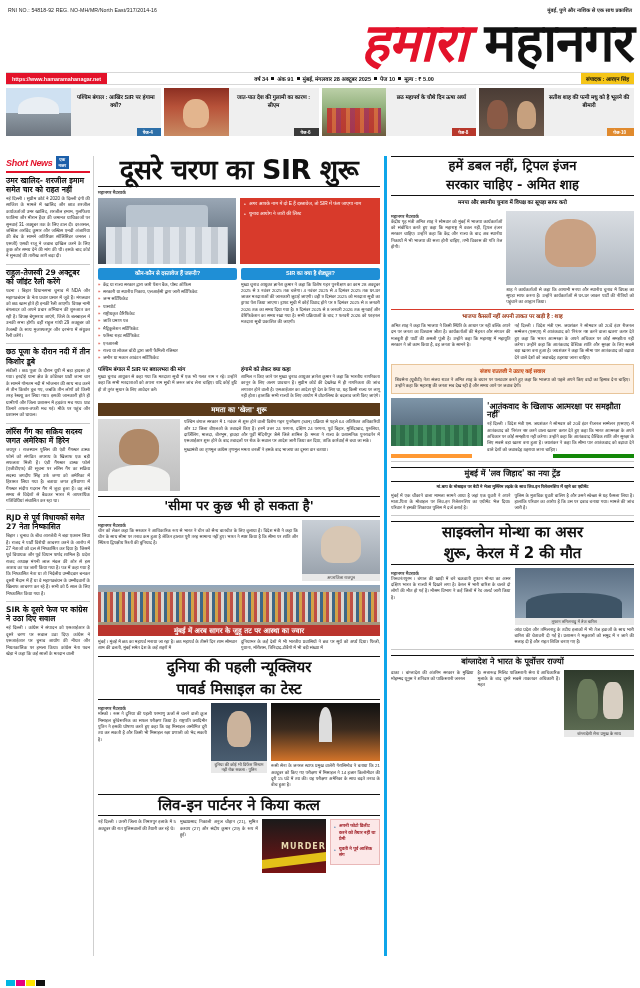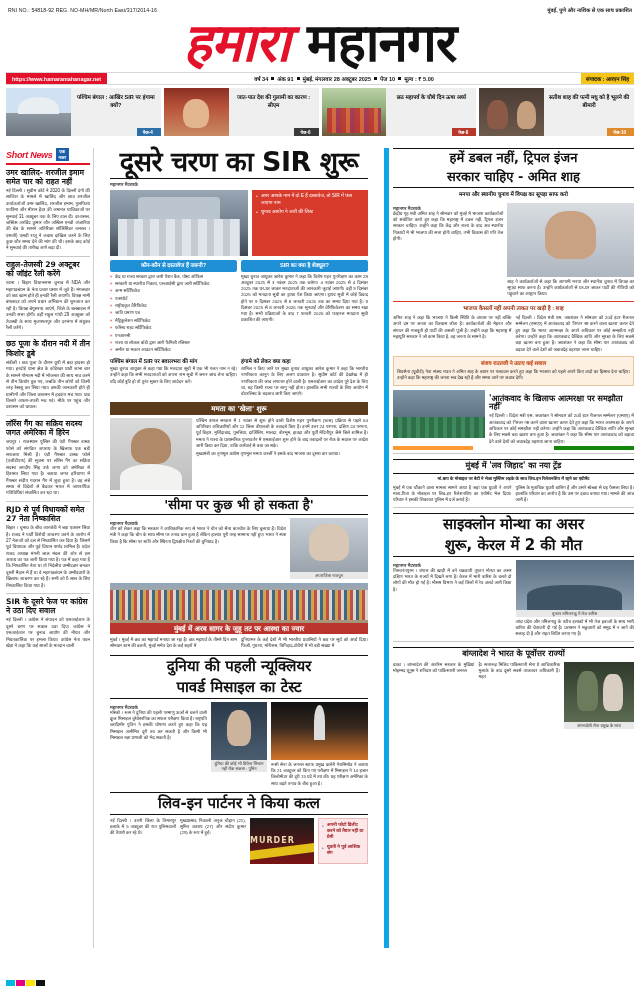--- a/index.html
+++ b/index.html
@@ -11,21 +11,21 @@
     overflow:hidden;
   }
   .page { width:640px; height:988px; position:relative; padding:4px 6px 0 6px; }
 
   
   .topbar { display:flex; justify-content:space-between; align-items:center;
             font-size:5.2px; color:#222; padding:2px 2px 0 2px; letter-spacing:.1px; }
   .topbar .right { font-weight:bold; }
 
   
-  .masthead { text-align:center; padding:2px 0 0 0; line-height:1; }
+  .masthead { text-align:right; padding:2px 0 0 0; line-height:1; }
   .masthead .mh { font-family:"DejaVu Sans", sans-serif; font-weight:bold;
                   font-size:53px; letter-spacing:-1px; display:inline-block; }
   .mh .red { color:#e3122a; font-style:italic; }
   .mh .blk { color:#111; }
 
   
   .infostrip { display:flex; align-items:stretch; margin-top:3px; height:13px;
                border-top:1px solid #d7d7d7; border-bottom:1px solid #d7d7d7; }
   .url { background:#e3122a; color:#fff; font-size:5.4px; font-weight:bold;
          display:flex; align-items:center; padding:0 6px; }
@@ -55,24 +55,24 @@
   .tp3 { background:linear-gradient(180deg,#bcd0a8 0%,#8fae79 45%,#6d5a3e 100%); }
   .tp3:after{ content:""; position:absolute; left:8%; bottom:6%; width:84%; height:52%;
               background:repeating-linear-gradient(90deg,#c0352e 0 5px,#d8643a 5px 9px,#a83153 9px 14px); opacity:.9; }
   .tp4 { background:linear-gradient(180deg,#4a3c35 0%,#6e5a4c 100%); }
   .tp4:after{ content:""; position:absolute; left:12%; top:24%; width:32%; height:62%;
               background:#8a5a46; border-radius:46% 46% 30% 30%; }
   .tp4:before{ content:""; position:absolute; right:12%; top:28%; width:30%; height:58%;
               background:#c6a07e; border-radius:46% 46% 30% 30%; z-index:1; }
 
   
-  .main { display:flex; gap:16px; margin-top:12px; height:800px; }
+  .main { display:flex; gap:4px; margin-top:20px; height:800px; }
   .col-left { width:88px; flex:none; border-right:1px solid #cfcfcf; padding-right:3px; }
   .col-center { flex:1; }
-  .col-right { width:250px; flex:none; border-left:5px solid #0ea5e9; padding-left:4px; }
+  .col-right { width:250px; flex:none; border-left:3px solid #0ea5e9; padding-left:4px; }
 
   
   .shortnews-hdr { display:flex; align-items:center; gap:3px; margin-bottom:2px; }
   .sn-logo { color:#e3122a; font-size:9px; font-weight:bold; font-style:italic;
              letter-spacing:-.3px; }
   .sn-badge { background:#1b5faa; color:#fff; font-size:4.4px; font-weight:bold;
               padding:1px 3px; line-height:1.25; text-align:center; }
   .hr-red { height:1.5px; background:#e3122a; margin:1px 0 3px 0; }
 
   .sn-item { margin-bottom:4px; }
@@ -146,22 +146,22 @@
                   background:#d8c7b4; border-radius:44% 44% 30% 30%; }
   .cap-sm { background:#e8e8e8; font-size:4.2px; text-align:center; padding:1px; color:#333; }
 
   .putin { height:58px; background:linear-gradient(180deg,#2b3a4a 0%,#4a5d70 100%); position:relative; }
   .putin:after{ content:""; position:absolute; left:28%; top:14%; width:44%; height:62%;
                 background:#cbb39c; border-radius:44% 44% 30% 30%; }
   .missile { height:58px; background:linear-gradient(180deg,#111 0%,#3a2a1e 45%,#d3742a 100%); position:relative; }
   .missile:after{ content:""; position:absolute; left:44%; top:6%; width:12%; height:60%;
                   background:#ddd; border-radius:50% 50% 0 0; }
 
-  .murder { height:46px; background:linear-gradient(180deg,#1a1a1a 0%,#7a1414 100%); position:relative;
-            display:flex; align-items:center; justify-content:flex-start; }
+  .murder { height:54px; background:linear-gradient(180deg,#1a1a1a 0%,#7a1414 100%); position:relative;
+            display:flex; align-items:center; justify-content:flex-end; }
   .murder .mtxt { color:#e8d9b0; font-size:8px; font-weight:bold; letter-spacing:1px;
                   font-family:"DejaVu Sans", sans-serif; }
   .tape { position:absolute; left:-6%; bottom:16%; width:112%; height:9px; background:#e3c018;
           transform:rotate(-7deg); }
 
   .pinkbox { background:#fce8e8; border:1px solid #e9b8b8; padding:3px; }
   .pinkbox li { list-style:none; font-size:4.6px; font-weight:bold; line-height:1.4;
                 color:#a0232a; padding-left:5px; position:relative; margin-bottom:3px; }
   .pinkbox li:before { content:"\25CF"; position:absolute; left:0; font-size:3px; top:2px; color:#2d6fa8; }
 

